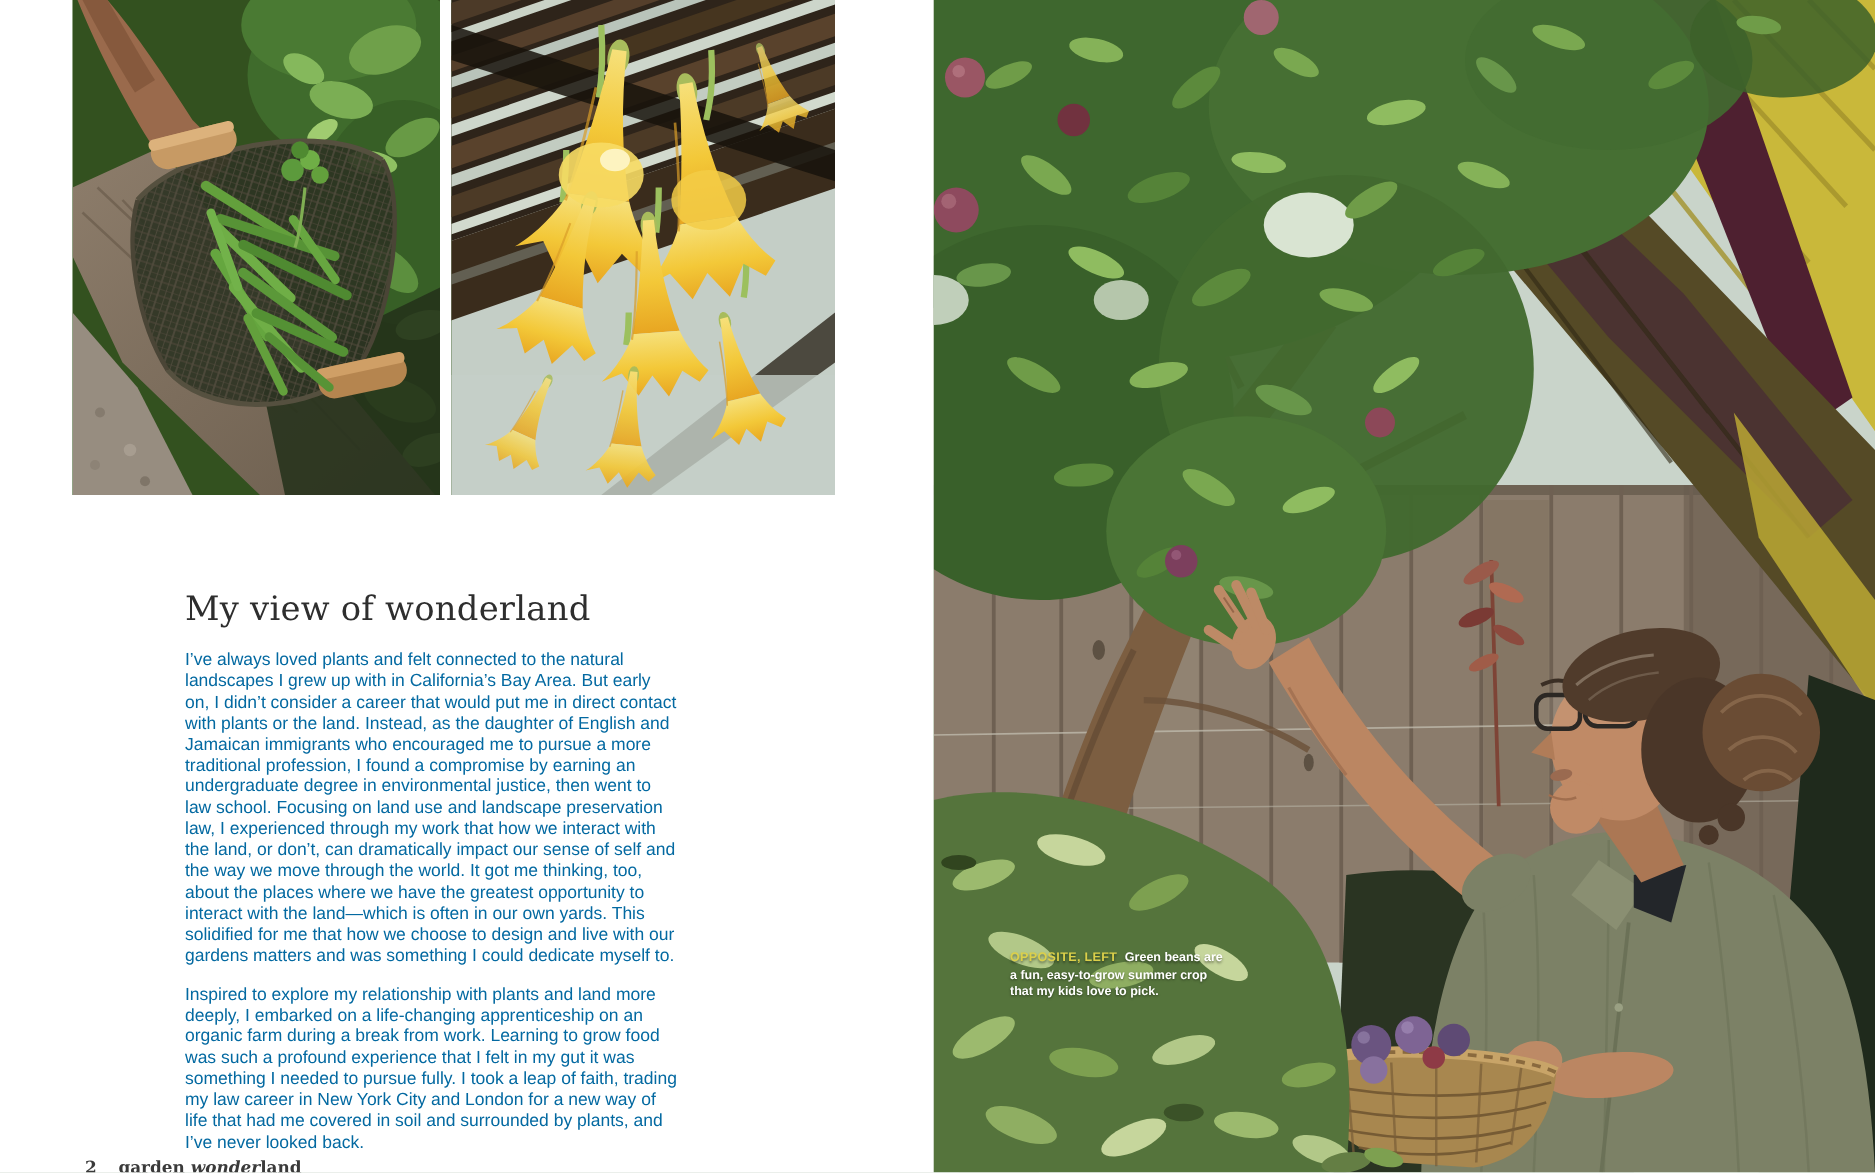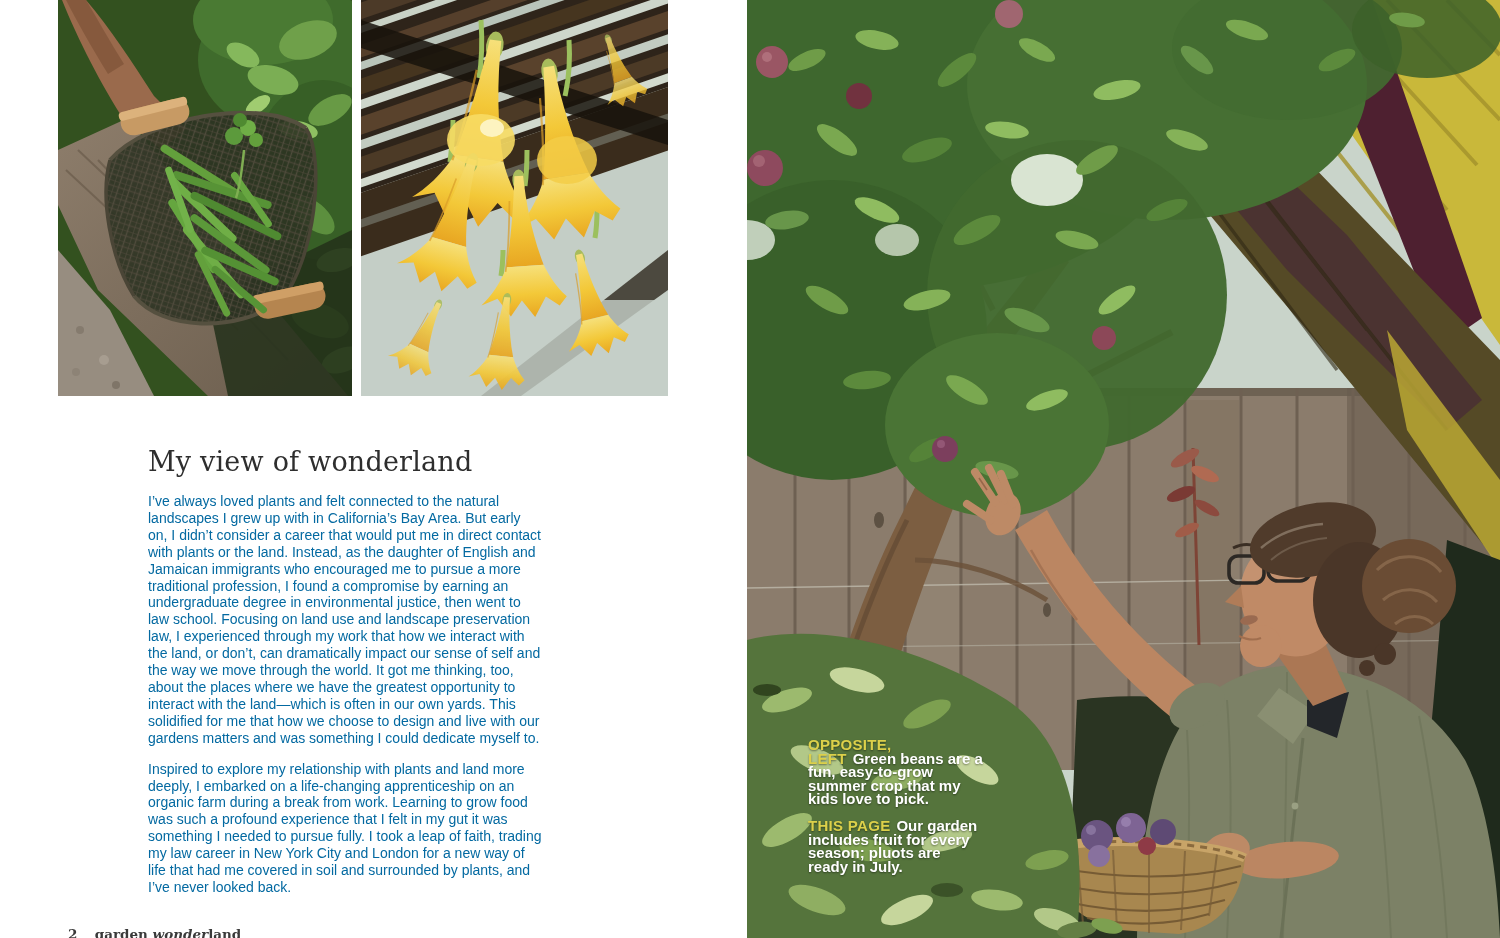--- a/index.html
+++ b/index.html
@@ -3,30 +3,30 @@
 <meta charset="utf-8">
 <style>
   html,body{margin:0;padding:0;}
   #spread{position:relative;width:1500px;height:938px;background:#ffffff;overflow:hidden;
           font-family:"Liberation Sans",sans-serif;}
   .photo{position:absolute;overflow:hidden;background:#44662f;}
   .photo svg{display:block;width:100%;height:100%;}
   #photo-beans{left:58px;top:0;width:294px;height:396px;}
   #photo-trumpet{left:361px;top:0;width:307px;height:396px;}
   #photo-garden{left:747px;top:0;width:753px;height:938px;}
-  #text-col{position:absolute;left:148px;top:446px;width:394px;}
+  #text-col{position:absolute;left:148px;top:472px;width:394px;}
   #heading{font-family:"DejaVu Serif","Liberation Serif",serif;font-size:27px;font-weight:500;
            color:#2e2e2e;letter-spacing:.2px;margin:0 0 16px 0;}
   .para{font-size:14px;line-height:16.9px;color:#0369a1;margin:0 0 14px 0;}
   #page-footer{position:absolute;left:68px;top:894px;font-family:"DejaVu Serif","Liberation Serif",serif;
                font-size:13.5px;font-weight:bold;color:#3a3a3a;margin-top:32px;}
   #page-footer .pgnum{display:inline-block;width:22px;}
   #book-title i{font-style:italic;}
-  #captions{position:absolute;left:61px;top:738px;width:176px;color:#ffffff;
-            font-size:15px;font-weight:bold;line-height:13.6px;
+  #captions{position:absolute;left:61px;top:760px;width:176px;color:#ffffff;
+            font-size:10px;font-weight:bold;line-height:13.6px;
             text-shadow:0 1px 2px rgba(0,0,0,.45);}
   .cap{margin:0 0 13px 0;}
   .cap-label{color:#dcd04a;margin-right:6px;letter-spacing:.3px;}
   .cap i{font-style:italic;}
 </style>
 </head>
 <body>
 
 <div id="spread">
 
@@ -436,18 +436,17 @@
           <ellipse cx="310" cy="920" rx="24" ry="10" fill="#b2c888" transform="rotate(18 310 920)"></ellipse>
           <ellipse cx="20" cy="690" rx="14" ry="6" fill="#31451f"></ellipse>
           <ellipse cx="200" cy="890" rx="16" ry="7" fill="#31451f" opacity=".7"></ellipse>
           <ellipse cx="330" cy="930" rx="20" ry="8" fill="#647e44" transform="rotate(-8 330 930)"></ellipse>
           <ellipse cx="360" cy="926" rx="16" ry="7" fill="#7da050" transform="rotate(14 360 926)"></ellipse>
         </g>
       </svg>
 
       <div id="captions">
         <p class="cap"><span class="cap-label">OPPOSITE, LEFT</span><span>Green beans are a fun, easy-to-grow summer crop that my kids love to pick.</span></p>
-        <p class="cap"><span class="cap-label">THIS PAGE</span><span>Our garden includes fruit for every season; pluots are ready in July.</span></p>
       </div>
     </div>
   </div>
 
 </div>
 
 </body></html>

